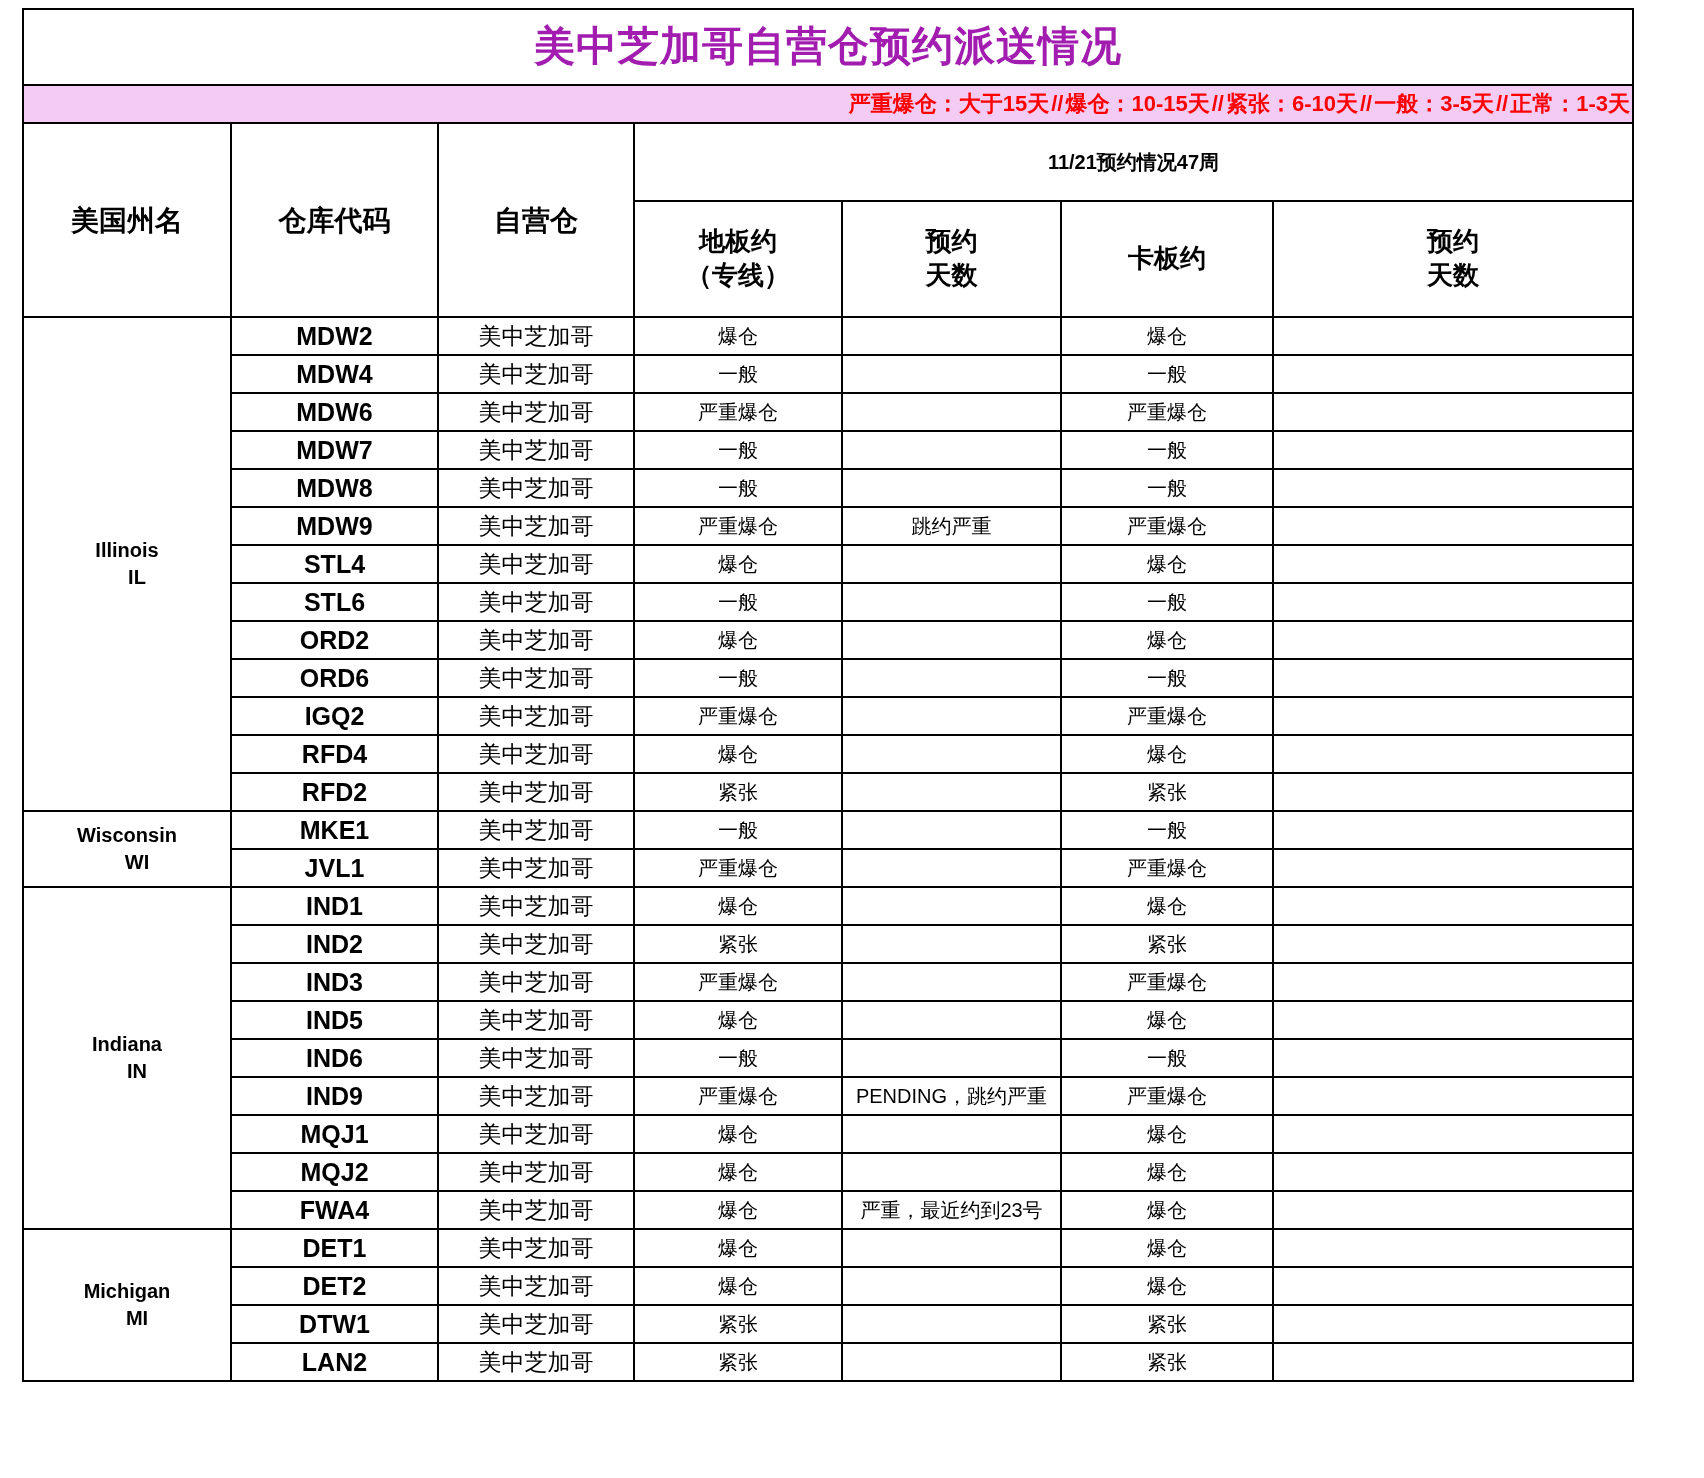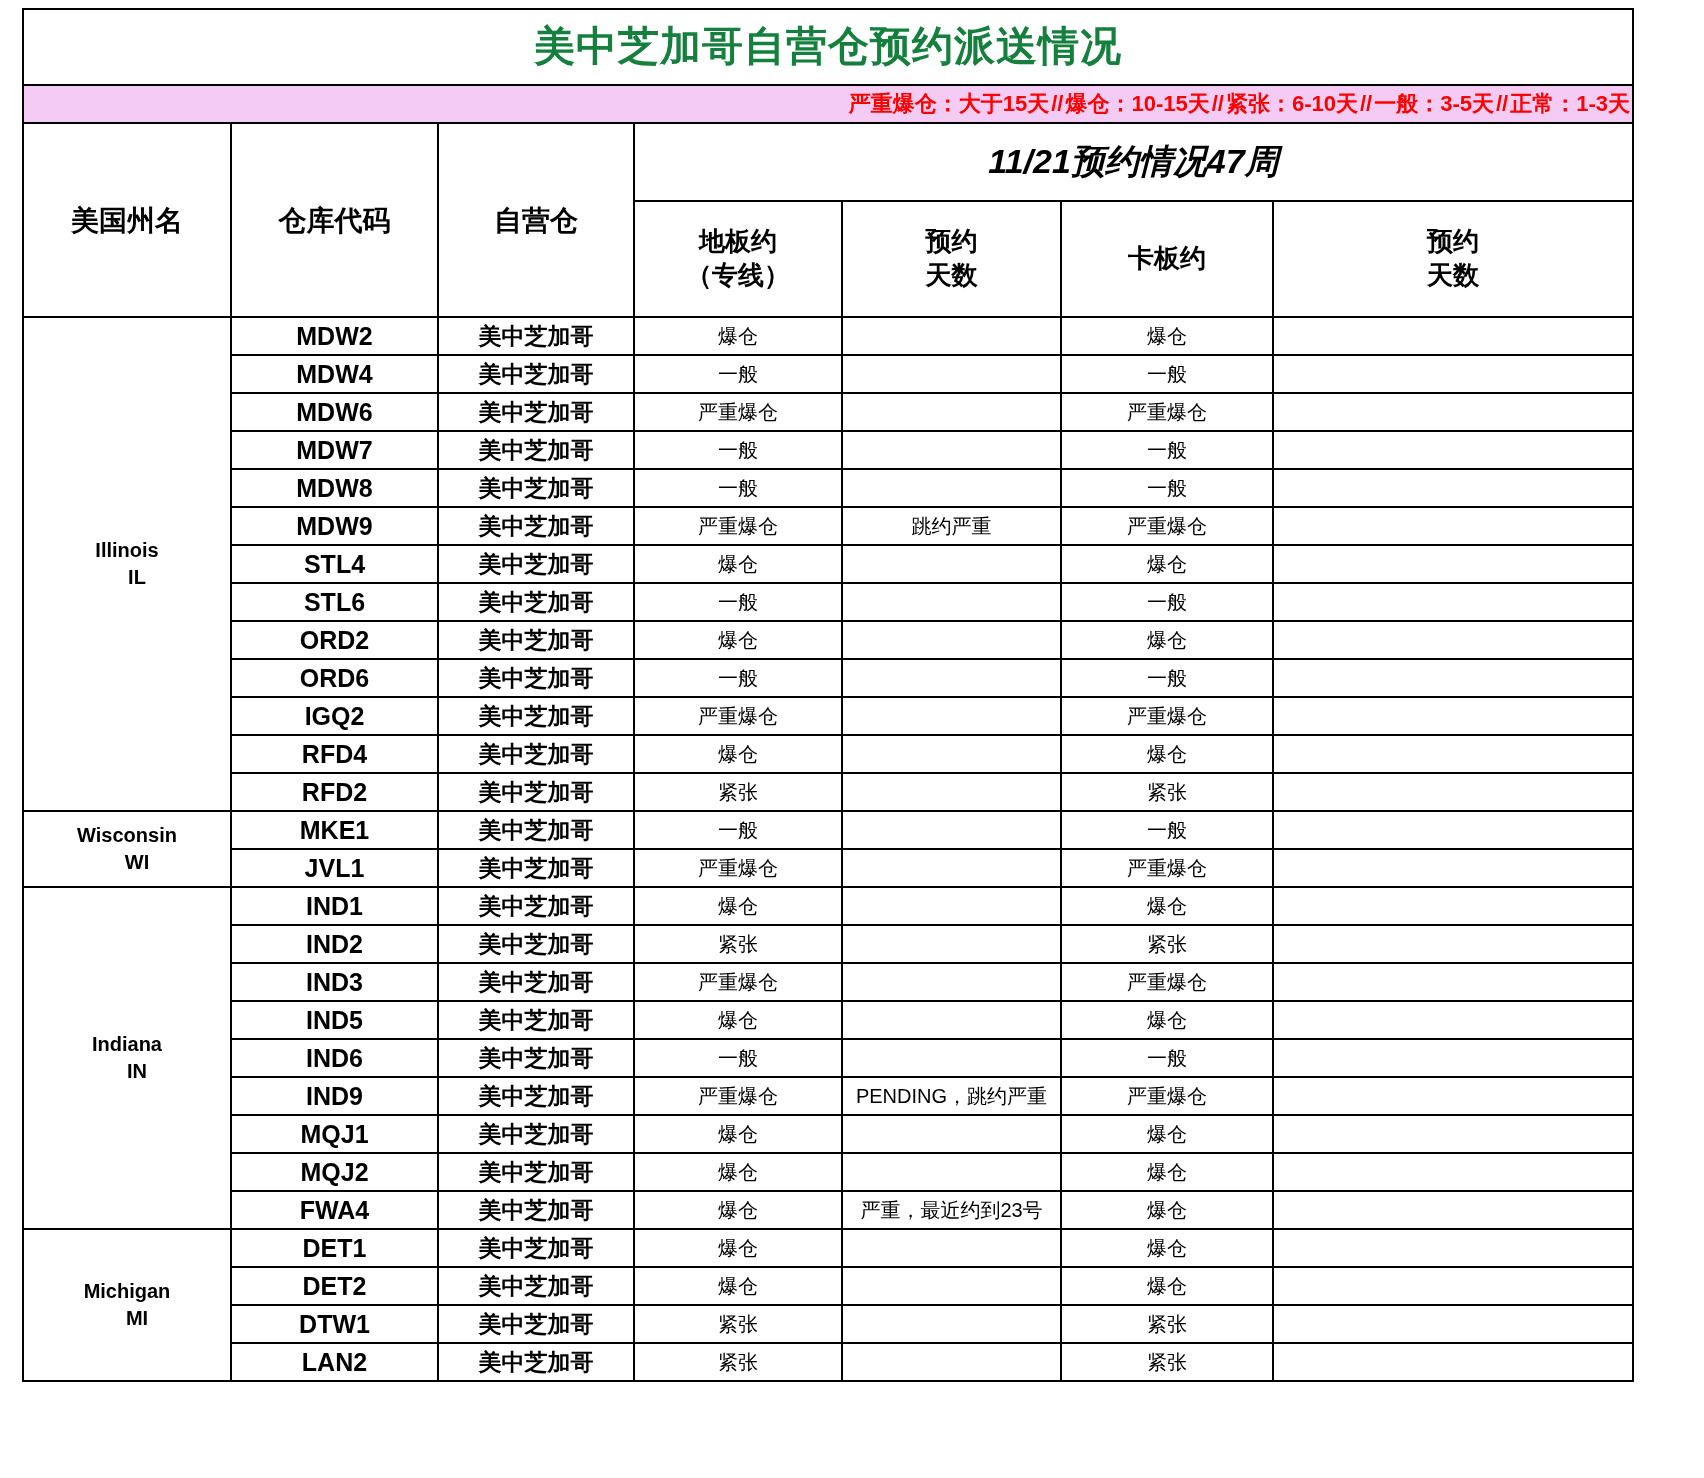--- a/index.html
+++ b/index.html
@@ -33,21 +33,21 @@
     text-align: center;
     background: #ffffff;
   }
 
   
   .title-cell {
     height: 74px;
     padding: 0 6px;
   }
   .title-text {
-    color: #15803d;
+    color: #a21caf;
     font-size: 41px;
     font-weight: bold;
     letter-spacing: 1px;
     line-height: 1.1;
     white-space: nowrap;
   }
 
   
   .legend-cell {
     background: #f3cbf3 !important;
@@ -77,24 +77,23 @@
   }
 
   
   .hdr-main {
     font-size: 28px;
     font-weight: bold;
     height: 190px;
     line-height: 1.25;
   }
   .hdr-span {
-    font-size: 34px;
+    font-size: 20px;
     font-weight: bold;
     height: 76px;
-    font-style: italic;
   }
   .hdr-sub {
     font-size: 26px;
     font-weight: bold;
     height: 114px;
     line-height: 1.3;
   }
   .hdr-sub .l2 { display: block; font-family: Liberation Serif, serif; }
 
   
@@ -103,21 +102,21 @@
     font-weight: bold;
     line-height: 1.35;
   }
   .state-cell .abbr { display: block; margin-left: 20px; }
   .code-cell {
     font-size: 25px;
     font-weight: bold;
   }
   .wh-cell {
     font-size: 23px;
-    font-weight: bold;
+    font-weight: normal;
   }
   .status-cell {
     font-size: 20px;
     font-weight: normal;
   }
   .note-cell {
     font-size: 20px;
     font-weight: normal;
     white-space: nowrap;
   }

